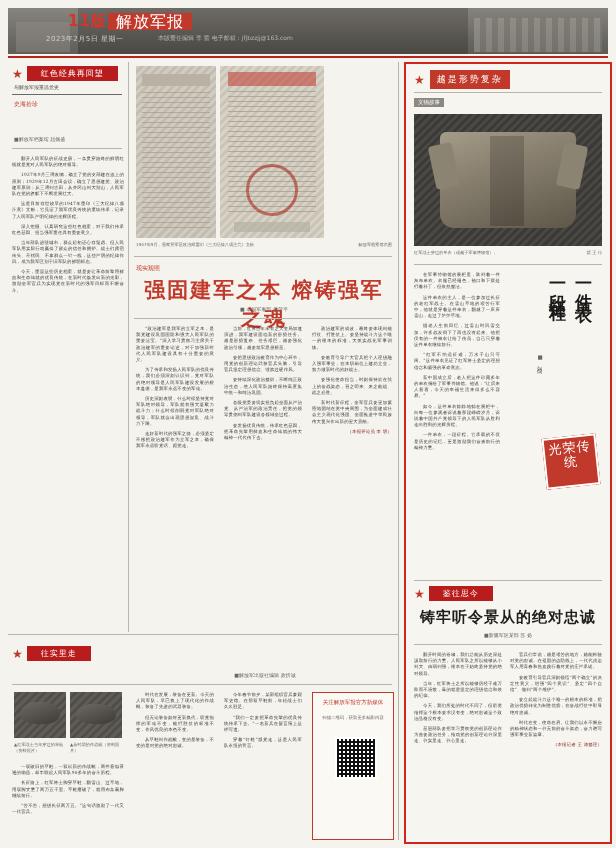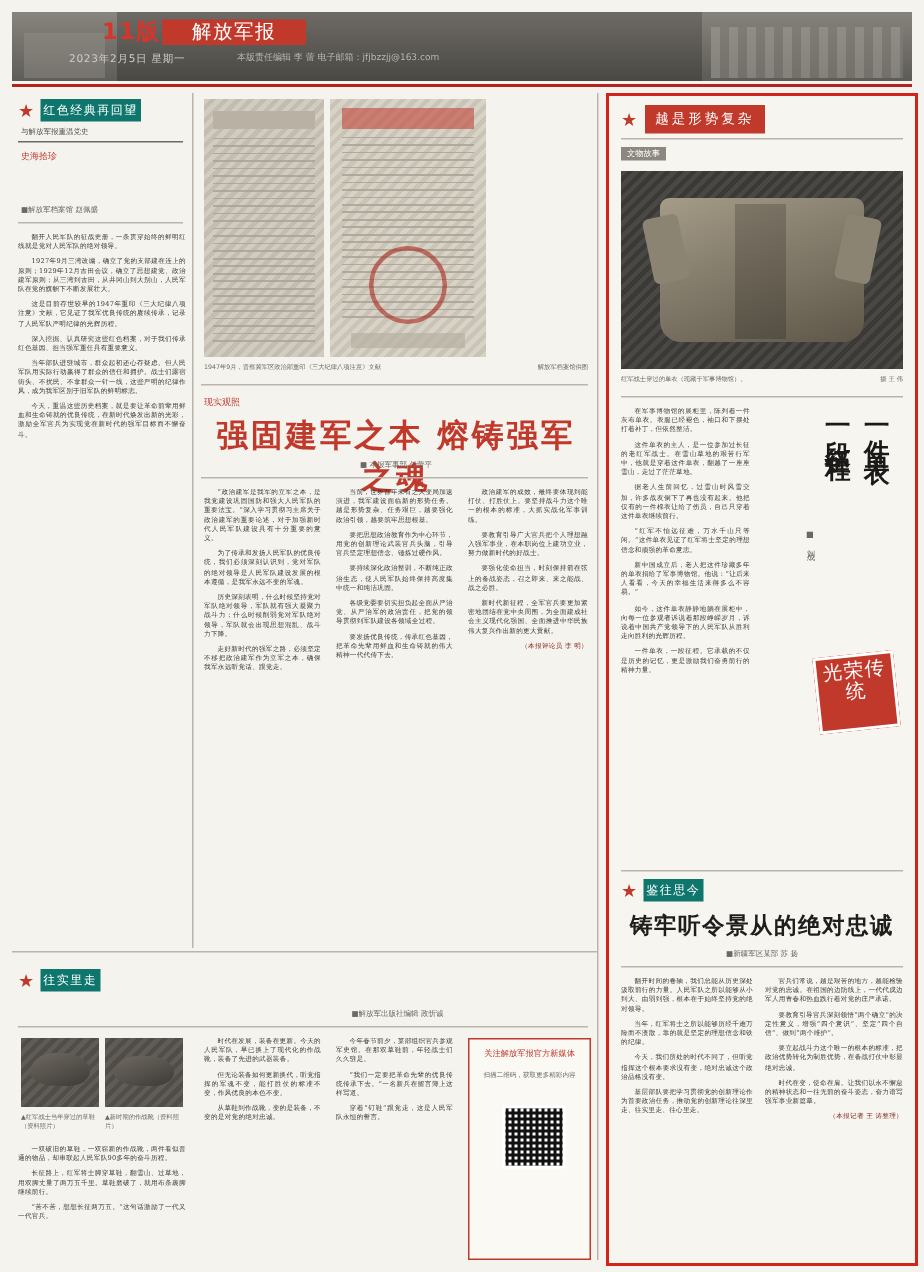--- a/index.html
+++ b/index.html
@@ -37,22 +37,22 @@
   .mast-photo-r:after{
     content:"";position:absolute;left:6px;top:10px;right:6px;bottom:2px;
     background:repeating-linear-gradient(90deg,#9d9a93 0 6px,#807d77 6px 12px);
     opacity:.6;
   }
   .mast-pageno{
     position:absolute;left:60px;top:4px;
     color:#d9342b;font-size:15px;font-weight:bold;letter-spacing:1px;
   }
   .mast-logo{
-    position:absolute;left:100px;top:5px;width:96px;height:17px;
-    background:#c0392b;color:#fff;font-size:13px;line-height:17px;
+    position:absolute;left:100px;top:5px;width:84px;height:17px;
+    background:#c0392b;color:#fff;font-size:16px;line-height:17px;
     text-align:center;letter-spacing:1px;
   }
   .mast-date{
     position:absolute;left:38px;top:26px;color:#cfcdc8;font-size:7px;letter-spacing:.5px;
   }
   .mast-dateline2{
     position:absolute;left:150px;top:26px;color:#b9b6b1;font-size:6px;
   }
   .mast-title{
     position:absolute;left:196px;top:4px;
@@ -72,21 +72,21 @@
     letter-spacing:.2px;
   }
 
   .sec-head{
     position:absolute;display:flex;align-items:center;gap:4px;
   }
   .star{
     color:#c0392b;font-size:12px;line-height:12px;
   }
   .sec-label{
-    background:#0f766e;color:#fff;font-size:8px;padding:2px 2px;letter-spacing:1px;
+    background:#b91c1c;color:#fff;font-size:8px;padding:2px 14px;letter-spacing:1px;
     font-family:Liberation Sans, sans-serif;
   }
 
   .headline{
     font-family:"DejaVu Serif","Liberation Serif",serif;
     color:#1f1e1c;font-weight:bold;
   }
   .byline{font-size:5px;color:#6b6965;}
   .caption{font-size:4.2px;color:#6b6965;line-height:6px;}
 

